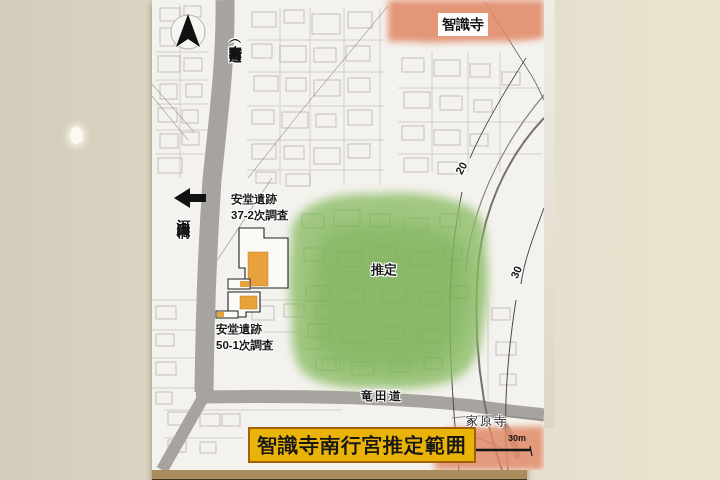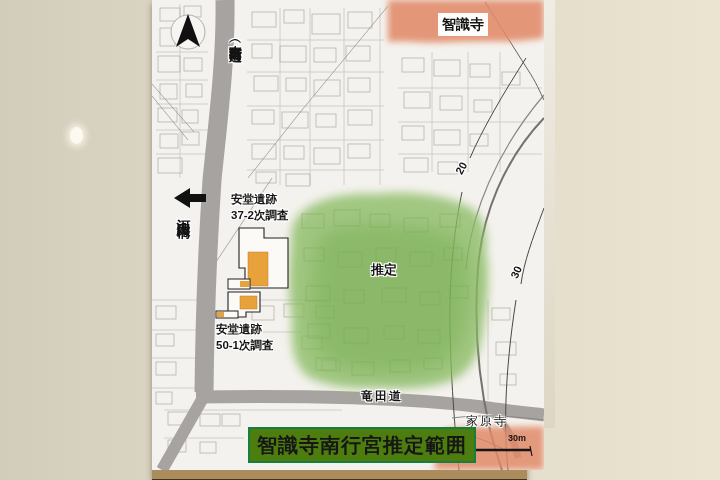--- a/index.html
+++ b/index.html
@@ -12,22 +12,22 @@
   .edge-right{position:absolute;left:392px;top:0;width:11px;height:428px;
     background:linear-gradient(180deg,#efece4,#ddd6c4);}
   .paper{position:absolute;left:0;top:0;width:392px;height:470px;background:#f4f2ee;overflow:hidden;}
   .paper svg{position:absolute;left:0;top:0;}
   .lbl{position:absolute;color:#141414;white-space:nowrap;
     text-shadow:-1px -1px 0 #fff,1px -1px 0 #fff,-1px 1px 0 #fff,1px 1px 0 #fff,0 0 3px #fff;}
   .serif{font-family:"Liberation Serif",serif;}
   .vert{writing-mode:vertical-rl;text-orientation:mixed;}
   .box-lbl{position:absolute;background:#fdfcfa;color:#111;display:flex;align-items:center;
     justify-content:center;font-weight:bold;}
-  .caption-box{position:absolute;left:96px;top:427px;width:228px;height:36px;background:#4d7c0f;
-    border:2px solid #15803d;display:flex;align-items:center;justify-content:center;
+  .caption-box{position:absolute;left:96px;top:427px;width:228px;height:36px;background:#eab308;
+    border:2px solid #a16207;display:flex;align-items:center;justify-content:center;
     font-size:20px;font-weight:bold;letter-spacing:1px;color:#161616;box-sizing:border-box;}
   .rot{transform-origin:center;}
 </style>
 </head>
 <body>
 
 <div class="wall-dot"></div>
 
 <div class="panel">
   <div class="paper">

